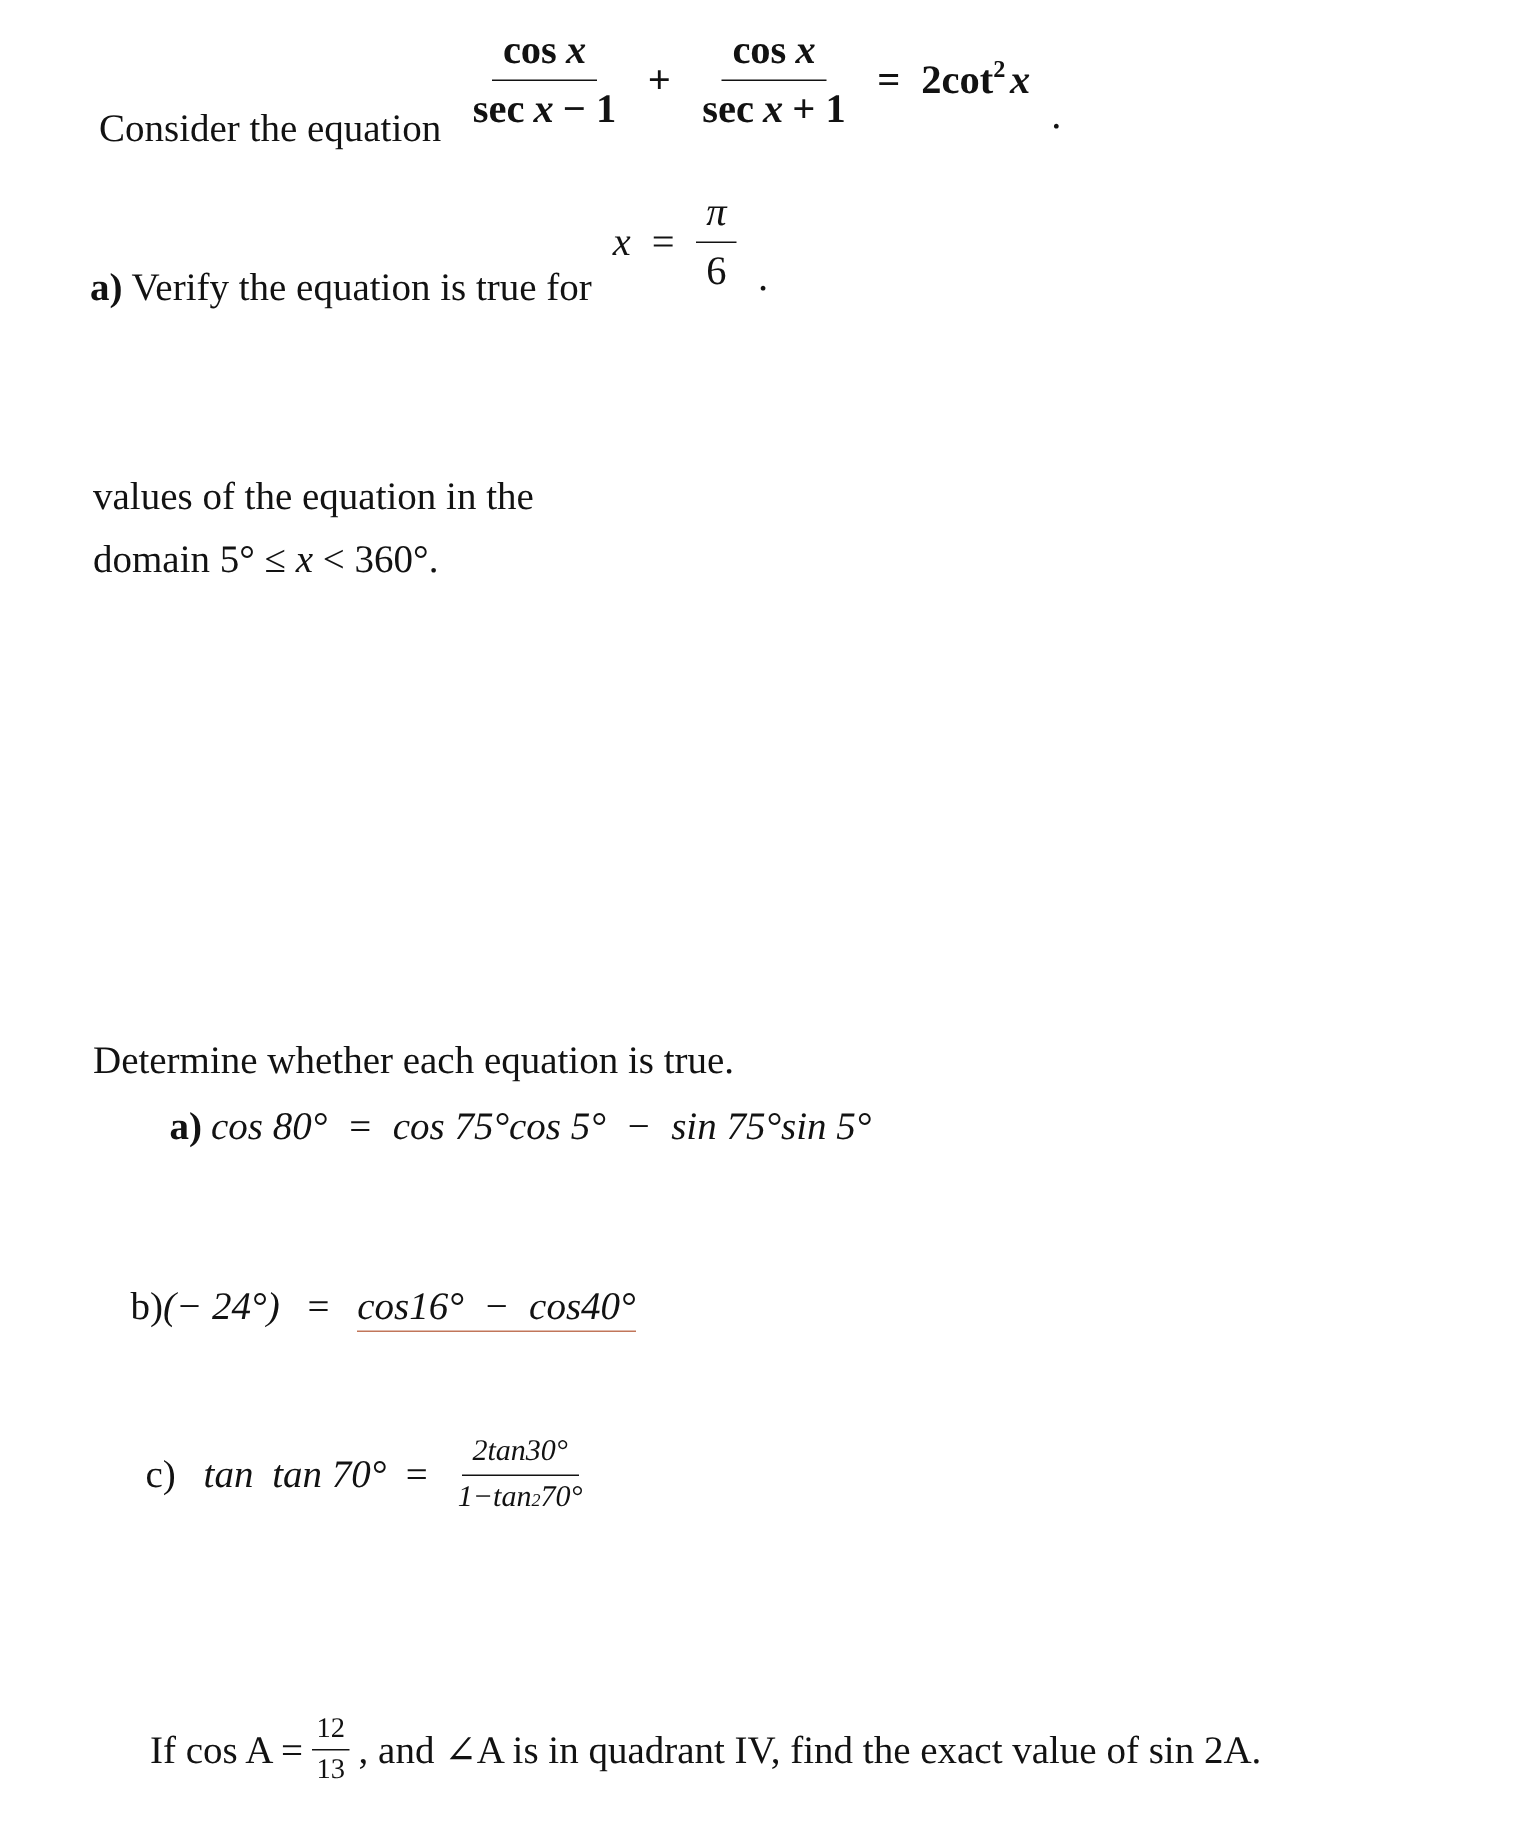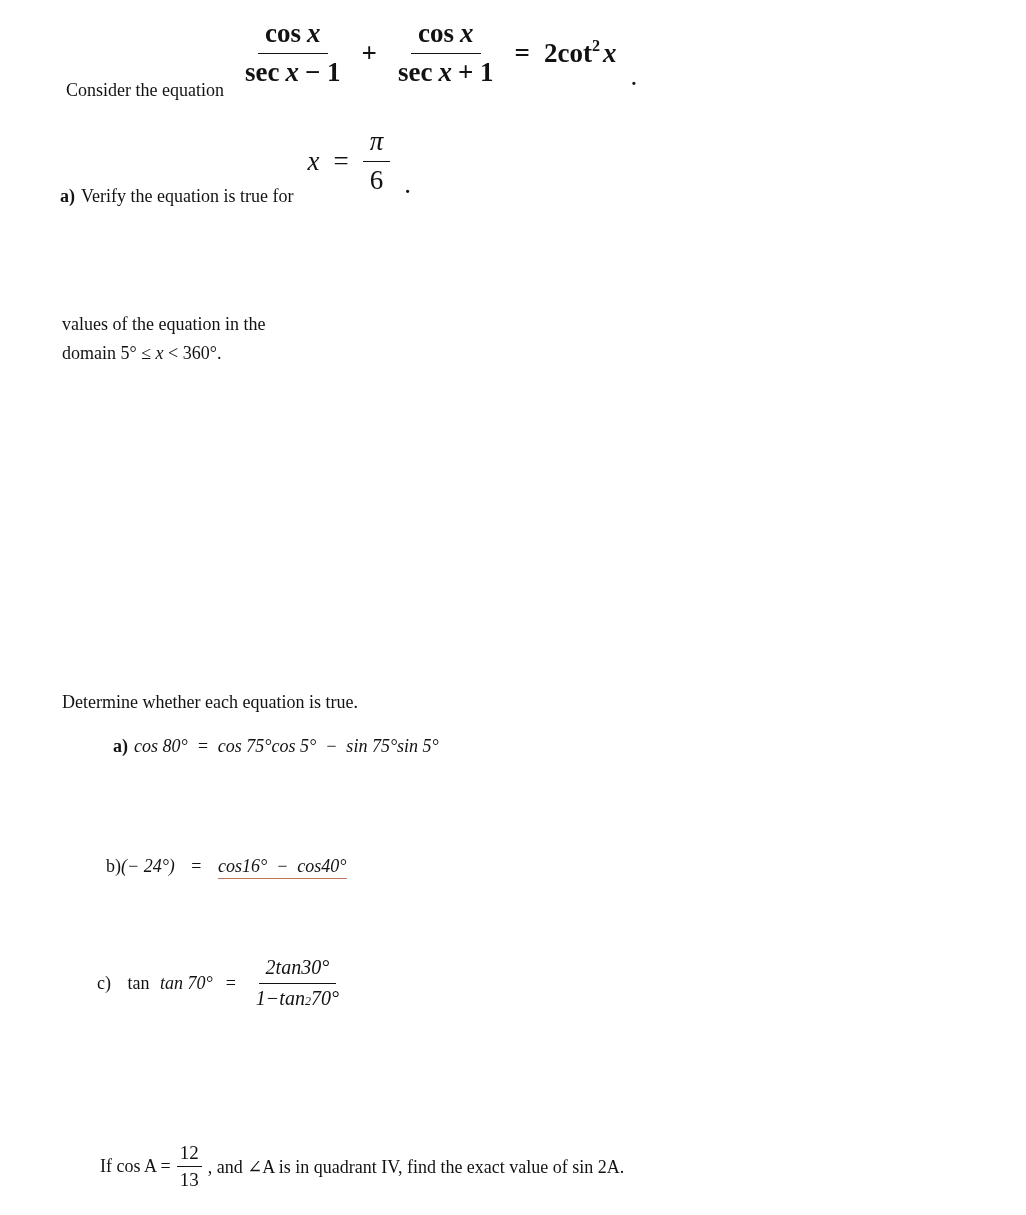--- a/index.html
+++ b/index.html
@@ -8,28 +8,28 @@
     position: relative;
     width: 1026px;
     height: 1215px;
     background: #ffffff;
     color: #121212;
     font-family: "Liberation Serif", "DejaVu Serif", serif;
     overflow: hidden;
   }
   .abs { position: absolute; }
   .row { display: flex; align-items: center; }
-  .text-lg { font-size: 18px; }
+  .text-lg { font-size: 26px; }
   .math { font-size: 27px; }
   .mathw { font-weight: 600; }
   .it { font-style: italic; }
   .bold { font-weight: bold; }
   .pre { white-space: pre-wrap; }
   .ml { margin-left: 6px; }
-  .ml-lg { margin-left: 12px; }
+  .ml-lg { margin-left: 12px; font-style: italic; }
   .frac { display: inline-flex; flex-direction: column; align-items: center; line-height: 1.18; }
   .frac .num { display: flex; justify-content: center; align-items: baseline; padding: 0 7px 3px; border-bottom: 1.7px solid #121212; white-space: nowrap; }
   .frac .den { display: flex; justify-content: center; align-items: baseline; padding: 3px 7px 0; white-space: nowrap; }
   .frac-sm { font-size: 20px; }
   .frac-xs { font-size: 19px; }
   .frac-xs .num { padding: 0 3px 2px; border-bottom-width: 1.2px; }
   .frac-xs .den { padding: 2px 3px 0; }
   sup.s { font-size: 0.6em; vertical-align: 0.65em; line-height: 0; }
   .vlow  { align-self: flex-end; transform: translateY(12px); }
   .vlow2 { align-self: flex-end; transform: translateY(3px); }
@@ -94,21 +94,21 @@
       <span class="pre">domain 5° ≤ </span><span class="it">x</span><span class="pre"> &lt; 360°.</span>
     </div>
   </div>
 
   <div class="abs text-lg" style="top:692px; left:62px;">Determine whether each equation is true.</div>
 
   <div class="abs text-lg" style="top:736px; left:97px;margin-left:16px;">
     <span class="bold">a)</span><span class="it pre ml">cos 80°  =  cos 75°cos 5°  −  sin 75°sin 5°</span>
   </div>
 
-  <div class="abs text-lg" style="top:856px; left:106px;">
+  <div class="abs text-lg" style="top:856px; left:87px;">
     <span>b)</span><span class="it">(− 24°)</span>
     <span class="eqsign">=</span>
     <span class="it pre ul-red">cos16°  −  cos40°</span>
   </div>
 
   <div class="abs row" style="top:956px; left:97px; gap:13px;">
     <span class="text-lg">
       <span>c)</span>
       <span class="ml-lg">tan</span>
       <span class="it ml">tan 70°</span>

